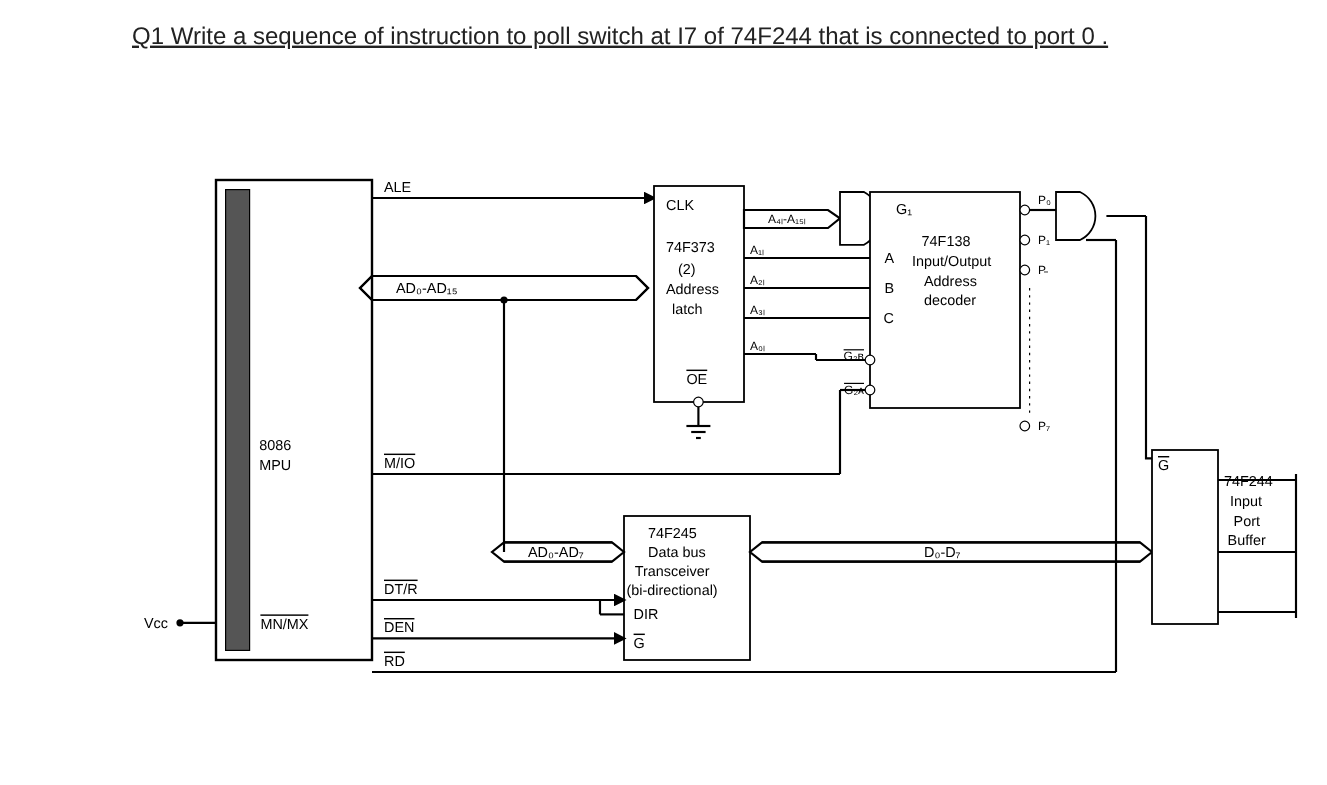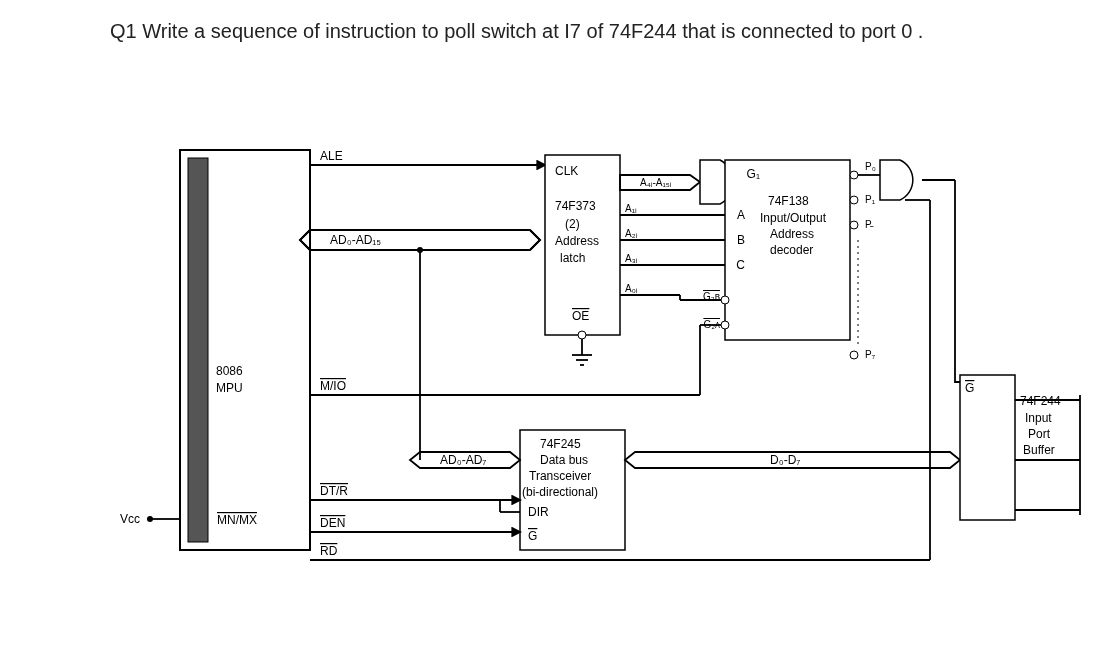--- a/index.html
+++ b/index.html
@@ -15,20 +15,21 @@
     position: relative;
     width: 1106px;
     height: 654px;
   }
   .question {
     position: absolute;
     left: 110px;
     top: 20px;
     font-size: 20px;
     font-weight: 400;
+    text-decoration: underline;
   }
   .diagram {
     position: absolute;
     left: 0;
     top: 0;
     width: 1106px;
     height: 654px;
   }
   svg { overflow: visible; }
   .box { fill: #fff; stroke: #000; stroke-width: 2; }

